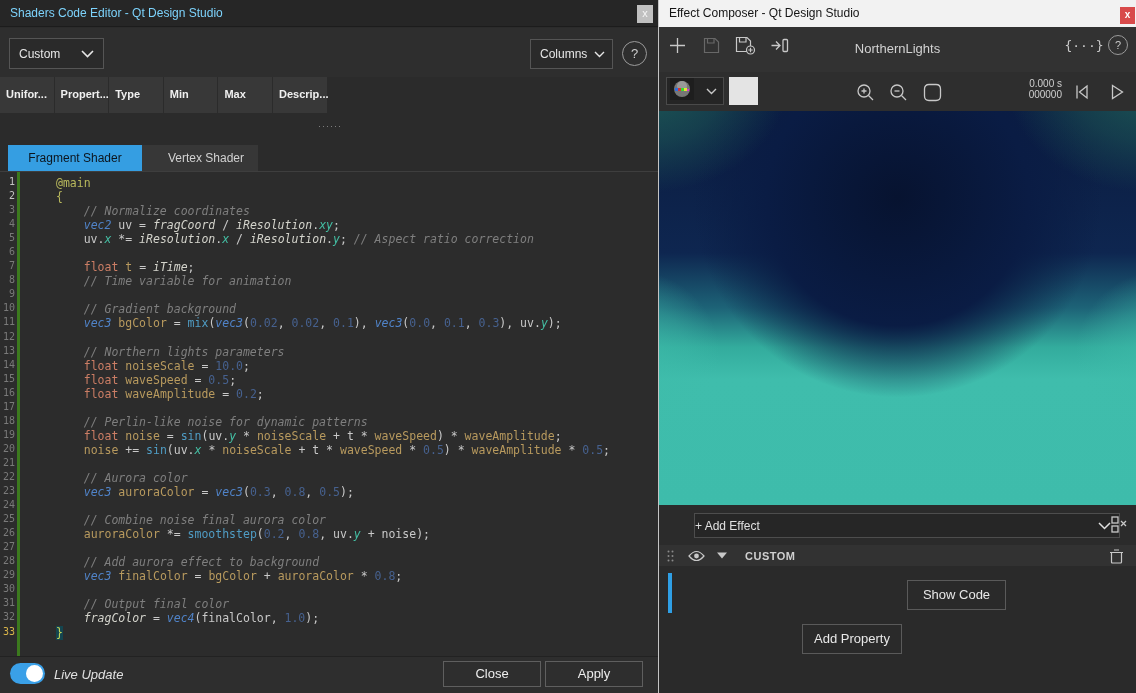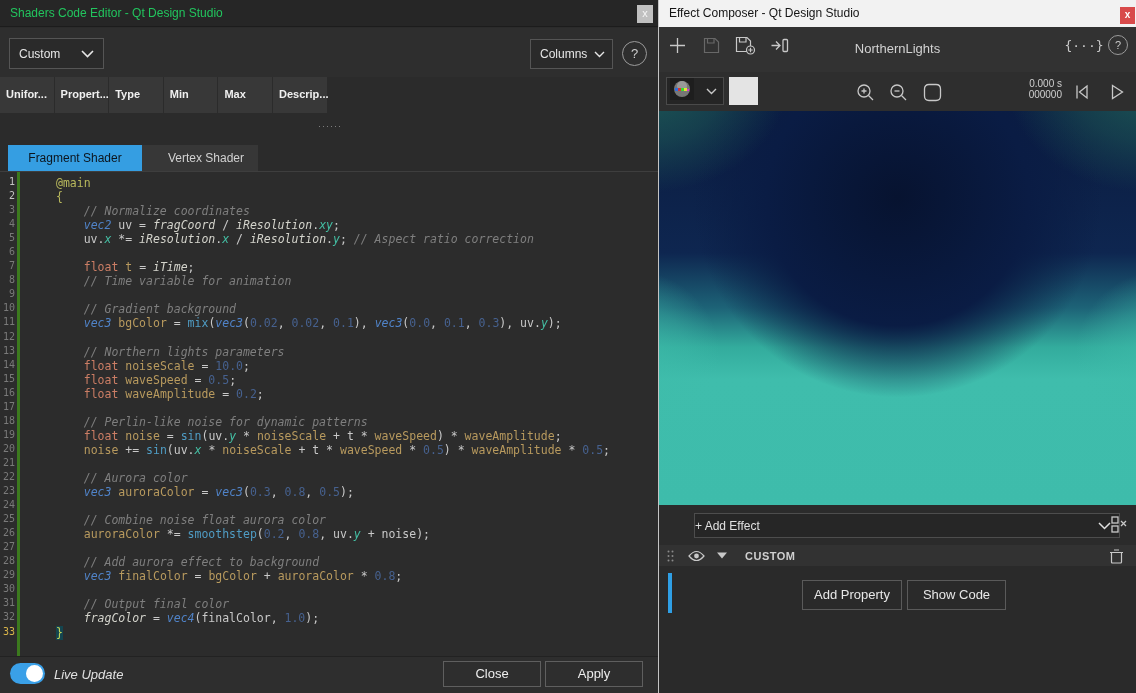--- a/index.html
+++ b/index.html
@@ -1,21 +1,21 @@
 <!DOCTYPE html>
 <html><head>
 <meta charset="utf-8">
 <style>
   * { margin:0; padding:0; box-sizing:border-box; }
   body { width:1136px; height:693px; font-family:"Liberation Sans", sans-serif; background:#2b2b2b; overflow:hidden; }
   #app { position:relative; width:1136px; height:693px; }
   .abs { position:absolute; }
   #lw { left:0; top:0; width:658px; height:693px; background:#2b2b2b; }
   #lw-title { left:0; top:0; width:658px; height:27px; background:#262626; border-bottom:1px solid #1c1c1c; }
-  #lw-title-text { left:10px; top:6px; font-size:12px; color:#22c55e; }
+  #lw-title-text { left:10px; top:6px; font-size:12px; color:#7dd3fc; }
   #lw-close { left:637px; top:5px; width:16px; height:18px; background:#c0c0c0; color:#f5f5f5; font-size:11px; text-align:center; line-height:17px; }
   #lw-toolbar { left:0; top:28px; width:658px; height:49px; background:#2e2e2e; }
   .combo { border:1px solid #555; color:#e6e6e6; font-size:12px; display:flex; align-items:center; background:#2a2a2a; }
   #preset-combo { left:9px; top:38px; width:95px; height:31px; padding-left:9px; }
   #preset-combo .chev { margin-left:auto; margin-right:9px; }
   #columns-combo { left:530px; top:39px; width:83px; height:30px; padding-left:9px; }
   #columns-combo .chev { margin-left:auto; margin-right:7px; }
   .chev svg { display:block; }
   #lw-help { left:622px; top:41px; width:25px; height:25px; border:1px solid #9a9a9a; border-radius:50%; color:#cfcfcf; font-size:13px; text-align:center; line-height:23px; }
   #lw-headers { left:0; top:77px; width:658px; height:36px; display:flex; }
@@ -72,21 +72,21 @@
       linear-gradient(180deg, #0b1c40 0%, #0e2650 36%, #1d6377 50%, #33ac9d 60%, #3fbdac 68%, #3ebcab 100%);
   }
   #add-effect-row { left:659px; top:505px; width:477px; height:40px; background:#2b2b2b; }
   #add-effect-combo { left:694px; top:513px; width:426px; height:25px; border:1px solid #4d4d4d; background:#262626; color:#e0e0e0; font-size:12px; display:flex; align-items:center; }
   #add-effect-combo .chev { margin-left:auto; margin-right:8px; }
   #section-header { left:659px; top:545px; width:477px; height:21px; background:#323232; display:flex; align-items:center; }
   #section-label { font-size:11px; font-weight:bold; color:#d0d0d0; letter-spacing:0.5px; }
   #custom-content { left:659px; top:566px; width:477px; height:127px; background:#2a2a2a; }
   #blue-bar { left:668px; top:573px; width:4px; height:40px; background:#2f9fe5; }
   .rbtn { top:580px; height:30px; border:1px solid #5a5a5a; background:#2a2a2a; color:#e8e8e8; font-size:13px; text-align:center; line-height:28px; }
-  #btn-addprop { left:802px; width:100px; }
+  #btn-addprop { left:802px; width:100px;margin-top:44px; }
   #btn-showcode { left:907px; width:99px; }
 </style>
 </head>
 <body>
 
 <div id="app">
   <div id="lw" class="abs">
     <div id="lw-title" class="abs">
       <div id="lw-title-text" class="abs">Shaders Code Editor - Qt Design Studio</div>
       <div id="lw-close" class="abs">x</div>
@@ -177,21 +177,21 @@
           <div class="cl"><span class="tok-p">    </span><span class="tok-k">float</span><span class="tok-p"> </span><span class="tok-v">waveSpeed</span><span class="tok-p"> = </span><span class="tok-n">0.5</span><span class="tok-p">;</span></div>
           <div class="cl"><span class="tok-p">    </span><span class="tok-k">float</span><span class="tok-p"> </span><span class="tok-v">waveAmplitude</span><span class="tok-p"> = </span><span class="tok-n">0.2</span><span class="tok-p">;</span></div>
           <div class="cl"></div>
           <div class="cl"><span class="tok-p">    </span><span class="tok-c">// Perlin-like noise for dynamic patterns</span></div>
           <div class="cl"><span class="tok-p">    </span><span class="tok-k">float</span><span class="tok-p"> </span><span class="tok-v">noise</span><span class="tok-p"> = </span><span class="tok-f">sin</span><span class="tok-p">(uv.</span><span class="tok-s">y</span><span class="tok-p"> * </span><span class="tok-v">noiseScale</span><span class="tok-p"> + t * </span><span class="tok-v">waveSpeed</span><span class="tok-p">) * </span><span class="tok-v">waveAmplitude</span><span class="tok-p">;</span></div>
           <div class="cl"><span class="tok-p">    </span><span class="tok-v">noise</span><span class="tok-p"> += </span><span class="tok-f">sin</span><span class="tok-p">(uv.</span><span class="tok-s">x</span><span class="tok-p"> * </span><span class="tok-v">noiseScale</span><span class="tok-p"> + t * </span><span class="tok-v">waveSpeed</span><span class="tok-p"> * </span><span class="tok-n">0.5</span><span class="tok-p">) * </span><span class="tok-v">waveAmplitude</span><span class="tok-p"> * </span><span class="tok-n">0.5</span><span class="tok-p">;</span></div>
           <div class="cl"></div>
           <div class="cl"><span class="tok-p">    </span><span class="tok-c">// Aurora color</span></div>
           <div class="cl"><span class="tok-p">    </span><span class="tok-t">vec3</span><span class="tok-p"> </span><span class="tok-v">auroraColor</span><span class="tok-p"> = </span><span class="tok-t">vec3</span><span class="tok-p">(</span><span class="tok-n">0.3</span><span class="tok-p">, </span><span class="tok-n">0.8</span><span class="tok-p">, </span><span class="tok-n">0.5</span><span class="tok-p">);</span></div>
           <div class="cl"></div>
-          <div class="cl"><span class="tok-p">    </span><span class="tok-c">// Combine noise float aurora color</span></div>
+          <div class="cl"><span class="tok-p">    </span><span class="tok-c">// Combine noise final aurora color</span></div>
           <div class="cl"><span class="tok-p">    </span><span class="tok-v">auroraColor</span><span class="tok-p"> *= </span><span class="tok-f">smoothstep</span><span class="tok-p">(</span><span class="tok-n">0.2</span><span class="tok-p">, </span><span class="tok-n">0.8</span><span class="tok-p">, uv.</span><span class="tok-s">y</span><span class="tok-p"> + noise);</span></div>
           <div class="cl"></div>
           <div class="cl"><span class="tok-p">    </span><span class="tok-c">// Add aurora effect to background</span></div>
           <div class="cl"><span class="tok-p">    </span><span class="tok-t">vec3</span><span class="tok-p"> </span><span class="tok-v">finalColor</span><span class="tok-p"> = </span><span class="tok-v">bgColor</span><span class="tok-p"> + </span><span class="tok-v">auroraColor</span><span class="tok-p"> * </span><span class="tok-n">0.8</span><span class="tok-p">;</span></div>
           <div class="cl"></div>
           <div class="cl"><span class="tok-p">    </span><span class="tok-c">// Output final color</span></div>
           <div class="cl"><span class="tok-p">    </span><span class="tok-i">fragColor</span><span class="tok-p"> = </span><span class="tok-t">vec4</span><span class="tok-p">(finalColor, </span><span class="tok-n">1.0</span><span class="tok-p">);</span></div>
           <div class="cl"><span class="tok-m">}</span></div>
         </div>
     </div>

